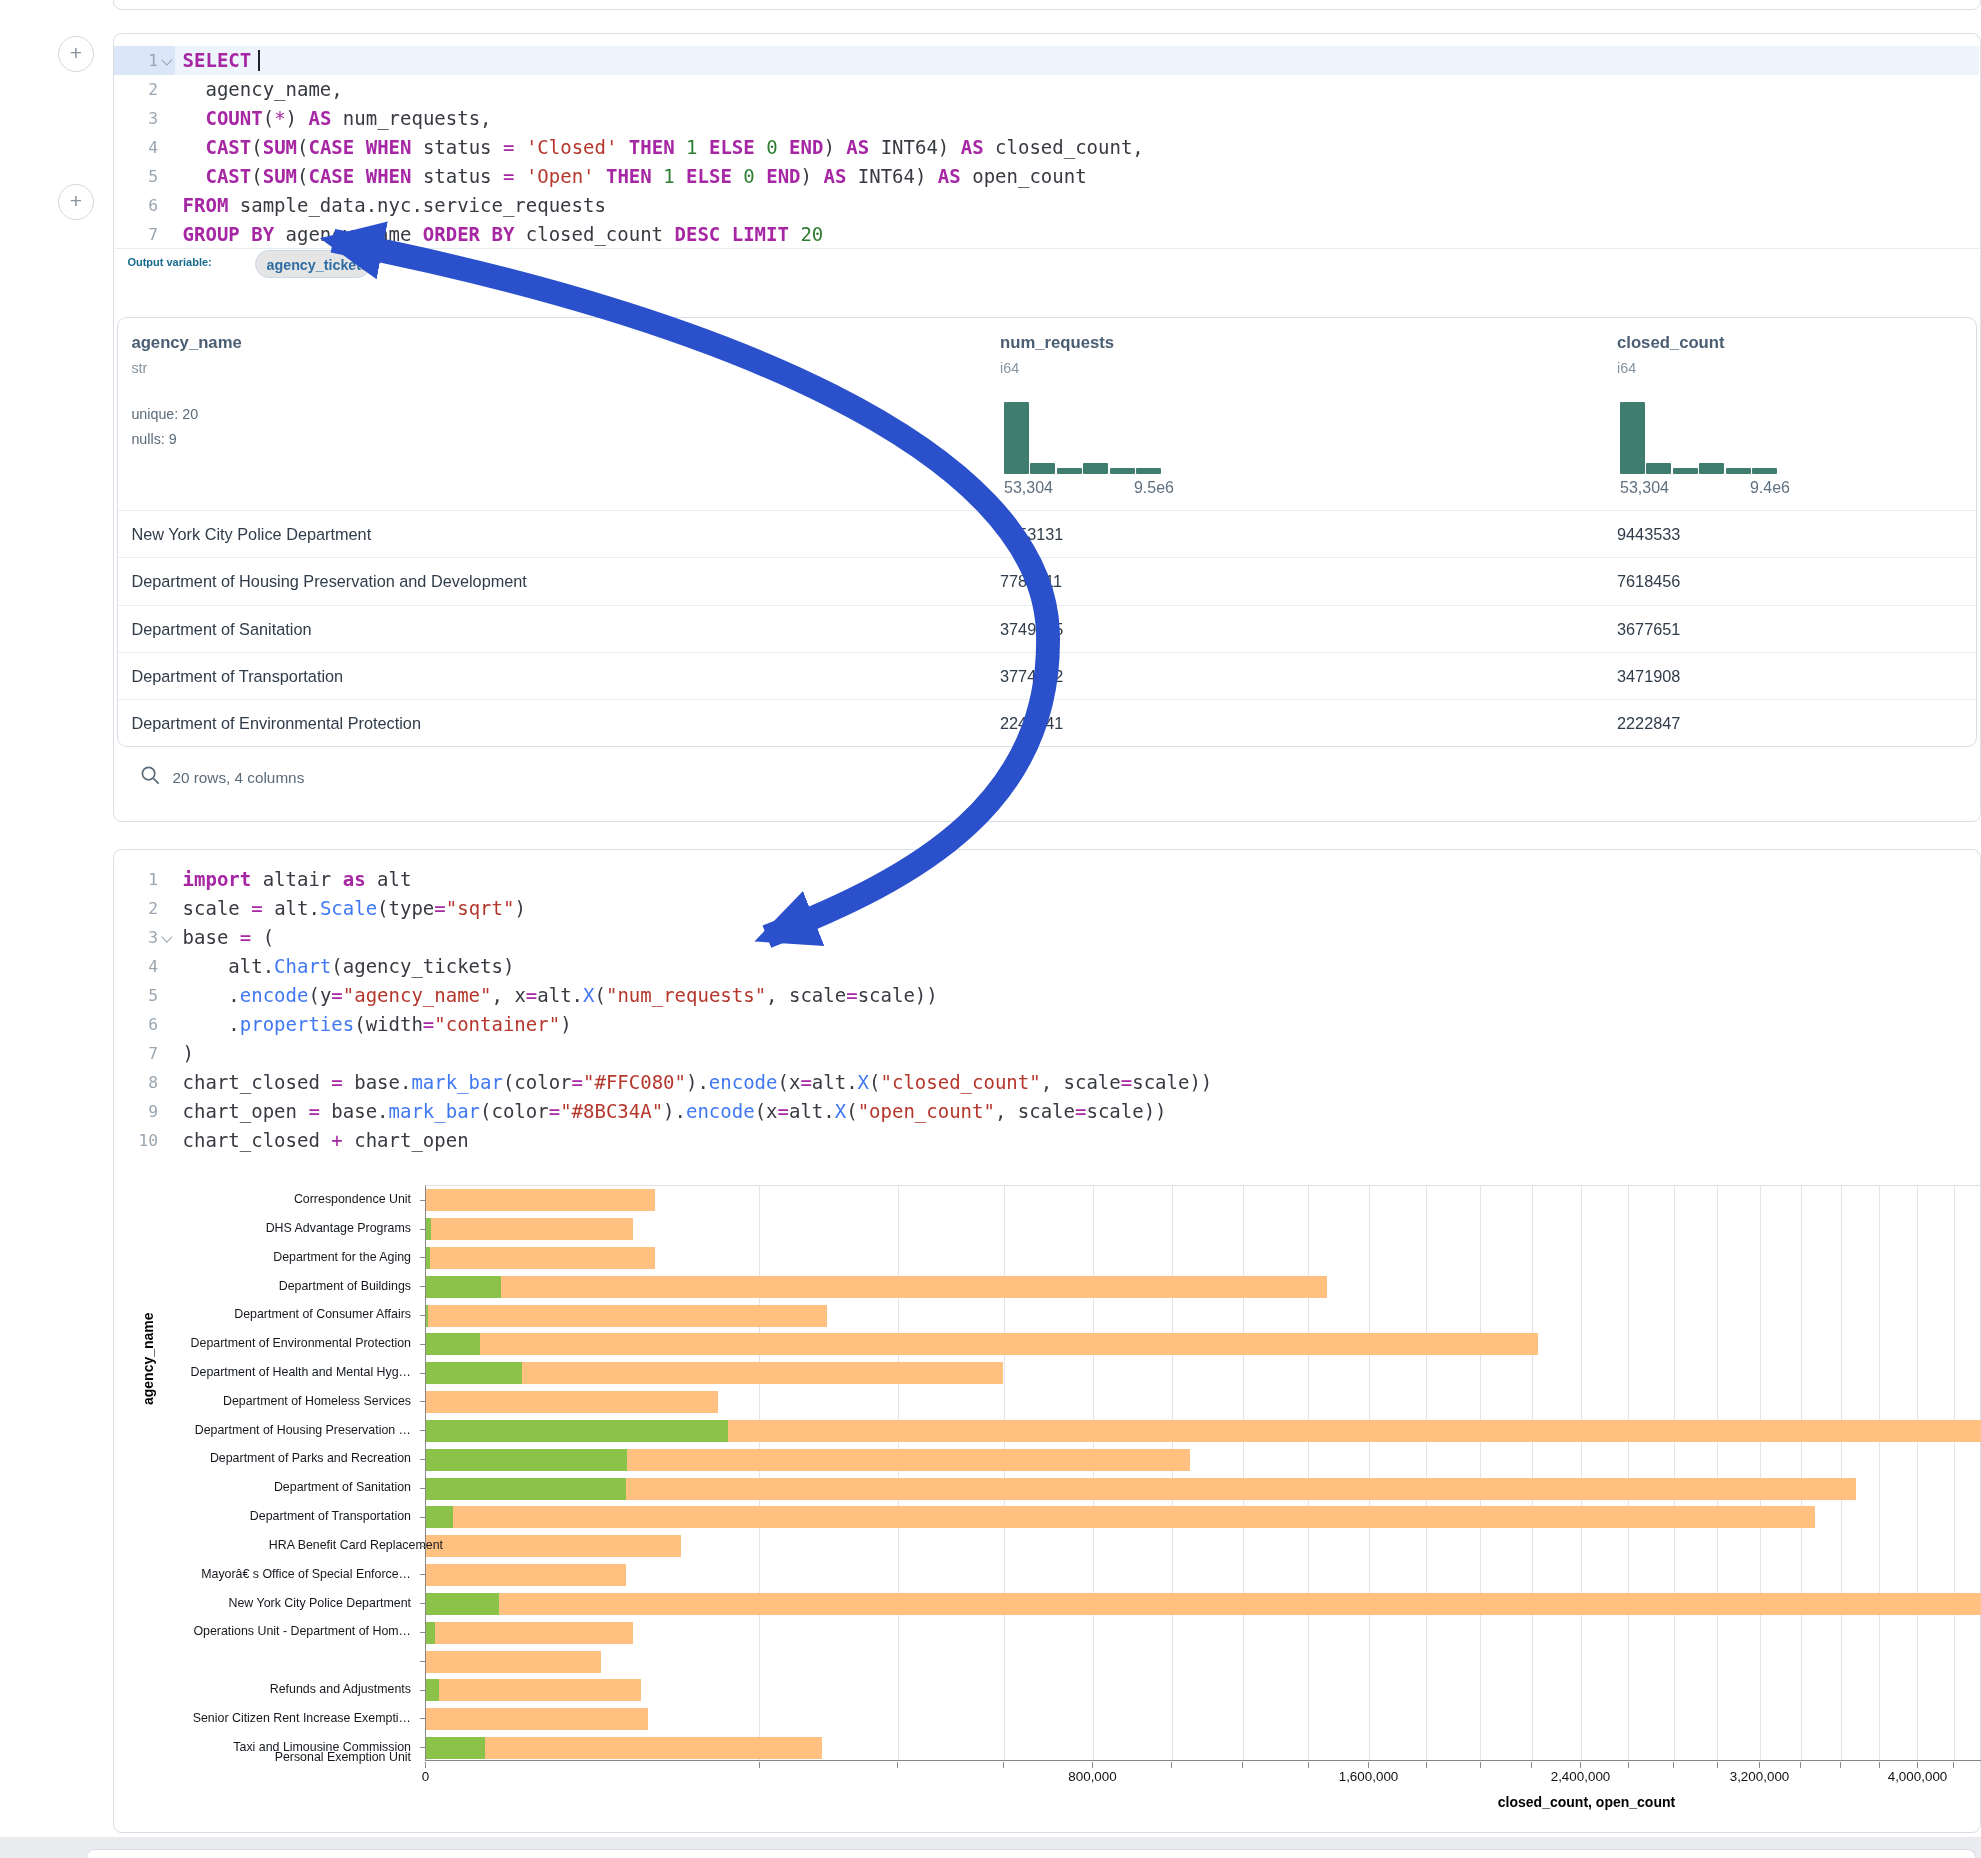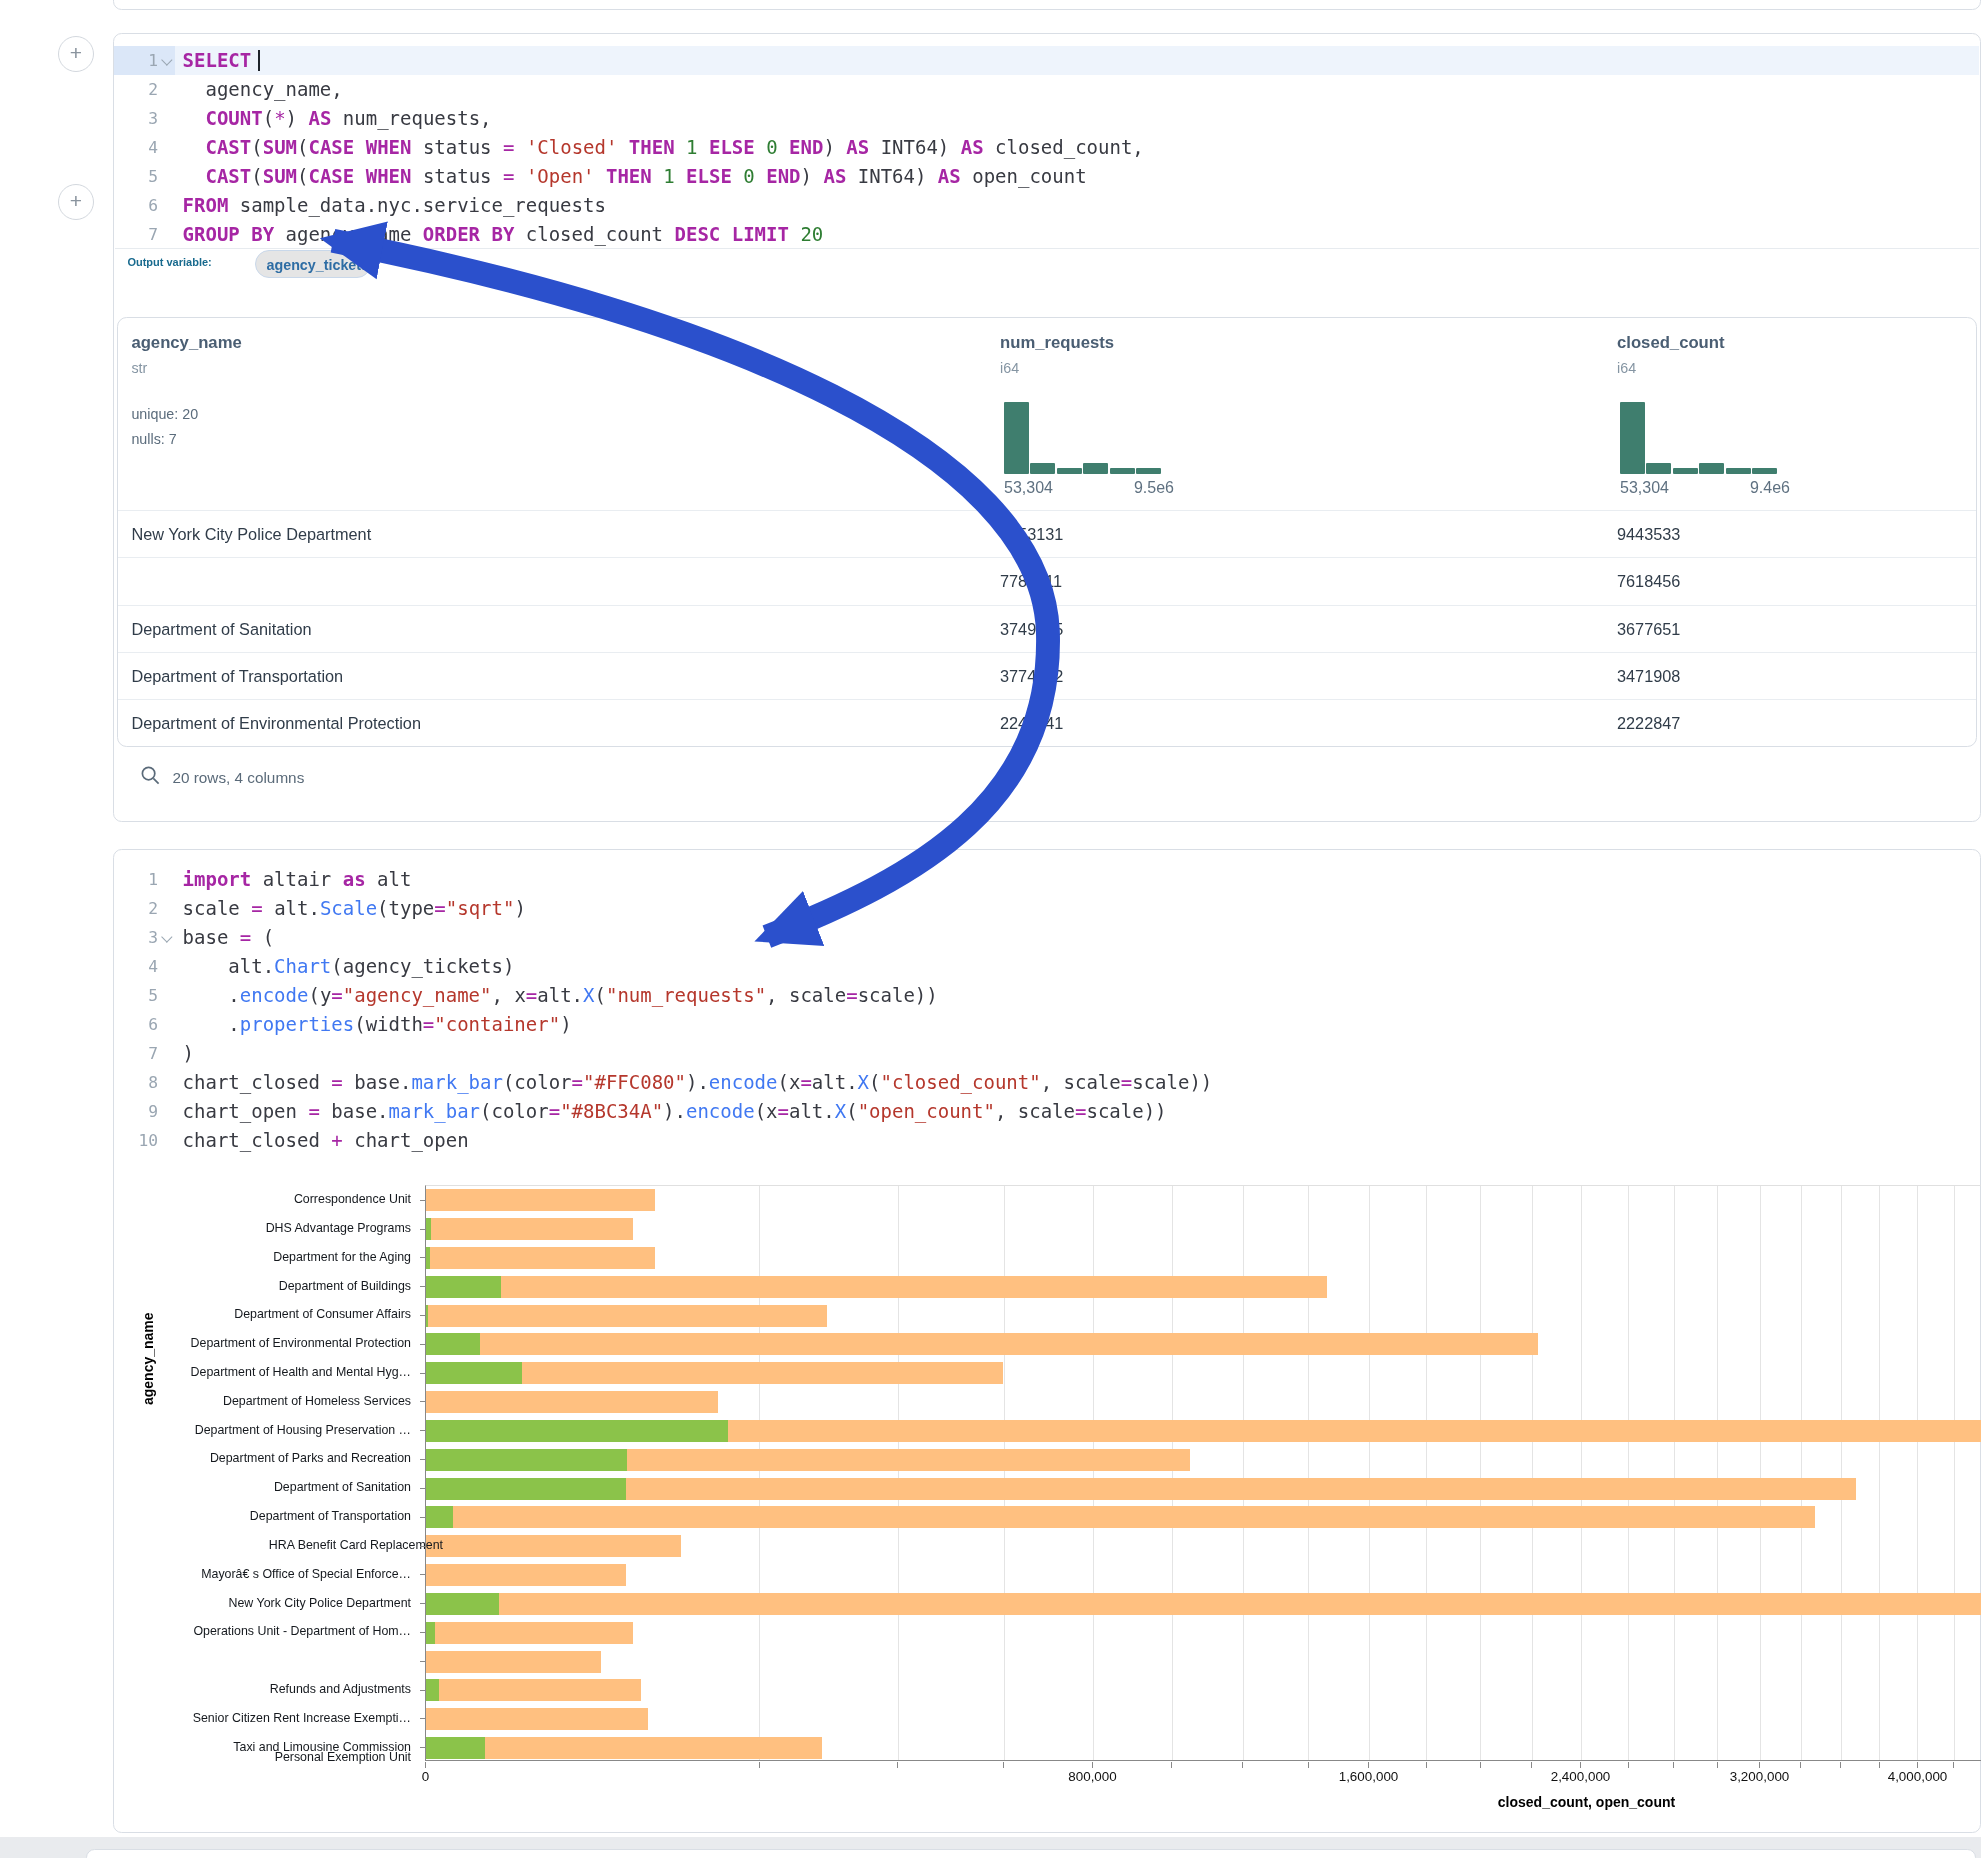--- a/index.html
+++ b/index.html
@@ -78,21 +78,21 @@
     <div class="divider" style="top:214px;"></div>
     <div class="outvar-label" style="left:13.4px;top:222px;">Output variable:</div>
     <div class="outvar-pill" style="left:141px;top:216px;">agency_tickets</div>
   </div>
 
   <div class="card" style="left:117px;top:317px;width:1858px;height:428px;border-radius:9.6px;">
 
     <div class="th-name" style="left:13.4px;top:15.3px;">agency_name</div>
     <div class="th-type" style="left:13.4px;top:42px;">str</div>
     <div class="th-stat" style="left:13.4px;top:88px;">unique: 20</div>
-    <div class="th-stat" style="left:13.4px;top:113px;">nulls: 7</div>
+    <div class="th-stat" style="left:13.4px;top:113px;">nulls: 9</div>
 
     <div class="th-name" style="left:882px;top:15.3px;">num_requests</div>
     <div class="th-type" style="left:882px;top:42px;">i64</div>
     <div class="hist" style="left:886px;bottom:272px;" id="hist-num">
         <div class="hb" style="height: 72px;"></div>
         <div class="hb" style="height: 11.5px;"></div>
         <div class="hb" style="height: 5.7px;"></div>
         <div class="hb" style="height: 11.5px;"></div>
         <div class="hb" style="height: 5.7px;"></div>
         <div class="hb" style="height: 5.7px;"></div>
@@ -112,20 +112,21 @@
       </div>
     <div class="hist-lbl" style="left: 1502px; top: 161px; width: 170px;">53,304</div>
     <div class="hist-lbl" style="left: 1502px; top: 161px; text-align: right; width: 170px;">9.4e6</div>
     <div id="table-rows">
         <div class="trow" style="top: 192px;">
           <div class="cell" style="left: 13.4px;">New York City Police Department</div>
           <div class="cell" style="left: 882px;">9453131</div>
           <div class="cell" style="left: 1499px;">9443533</div>
         </div>
         <div class="trow" style="top: 239px;">
+          <div class="cell" style="left: 13.4px;">Department of Housing Preservation and Development</div>
           <div class="cell" style="left: 882px;">7782211</div>
           <div class="cell" style="left: 1499px;">7618456</div>
         </div>
         <div class="trow" style="top: 287px;">
           <div class="cell" style="left: 13.4px;">Department of Sanitation</div>
           <div class="cell" style="left: 882px;">3749485</div>
           <div class="cell" style="left: 1499px;">3677651</div>
         </div>
         <div class="trow" style="top: 334px;">
           <div class="cell" style="left: 13.4px;">Department of Transportation</div>

